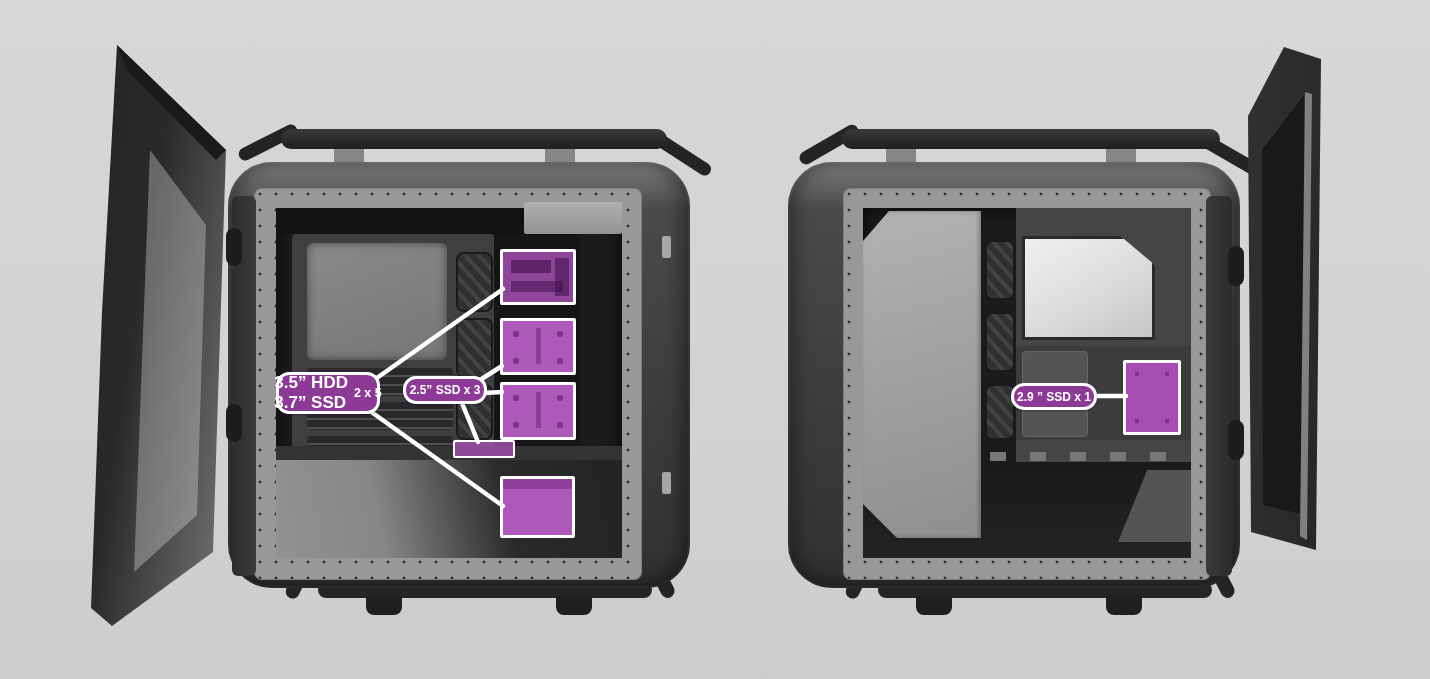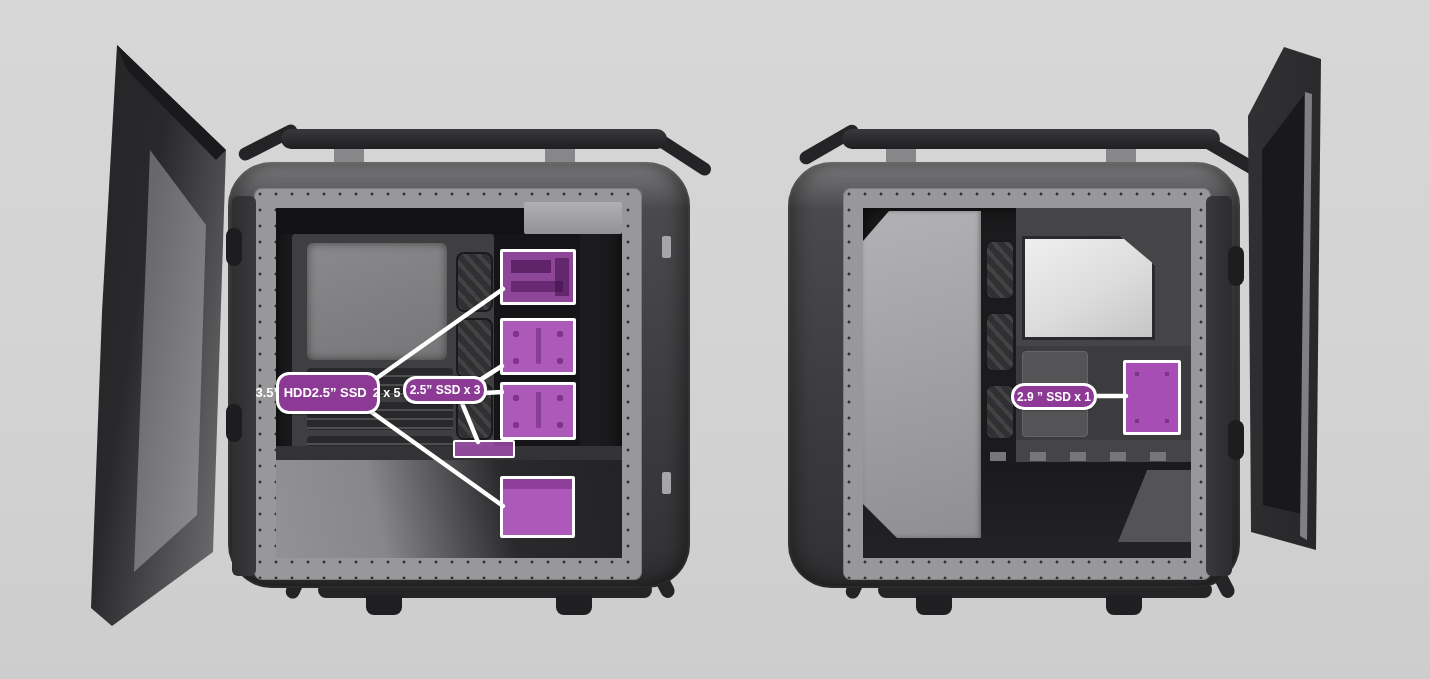--- a/index.html
+++ b/index.html
@@ -145,23 +145,23 @@
   <svg class="layer" width="1430" height="679" viewBox="0 0 1430 679">
     <line x1="374" y1="380" x2="503" y2="289" stroke="#ffffff" stroke-width="4.5" stroke-linecap="round"></line>
     <line x1="370" y1="411" x2="503" y2="506" stroke="#ffffff" stroke-width="4.5" stroke-linecap="round"></line>
     <line x1="480" y1="380" x2="502" y2="366" stroke="#ffffff" stroke-width="4.5" stroke-linecap="round"></line>
     <line x1="484" y1="393" x2="502" y2="392" stroke="#ffffff" stroke-width="4.5" stroke-linecap="round"></line>
     <line x1="462" y1="403" x2="478" y2="442" stroke="#ffffff" stroke-width="4.5" stroke-linecap="round"></line>
     <line x1="1092" y1="396" x2="1126" y2="396" stroke="#ffffff" stroke-width="4.5" stroke-linecap="round"></line>
   </svg>
 
   <div class="bubble" style="left:276px;top:372px;width:104px;height:42px;gap:6px;padding:2px 6px;">
-    <div style="display:flex;flex-direction:row;align-items:flex-start;line-height:1.2;font-size:13px;">
+    <div style="display:flex;flex-direction:column;align-items:flex-start;line-height:1.2;font-size:17px;">
       <span>3.5” HDD</span>
-      <span>2.5” SSD</span>
+      <span>3.7” SSD</span>
     </div>
     <span style="font-size:12.5px;">2 x 5</span>
   </div>
 
   <div class="bubble" style="left:403px;top:376px;width:84px;height:28px;font-size:12px;">
     <span>2.5” SSD x 3</span>
   </div>
 
   <div class="bubble" style="left:1011px;top:383px;width:86px;height:27px;font-size:12px;">
     <span>2.9 ” SSD x 1</span>

